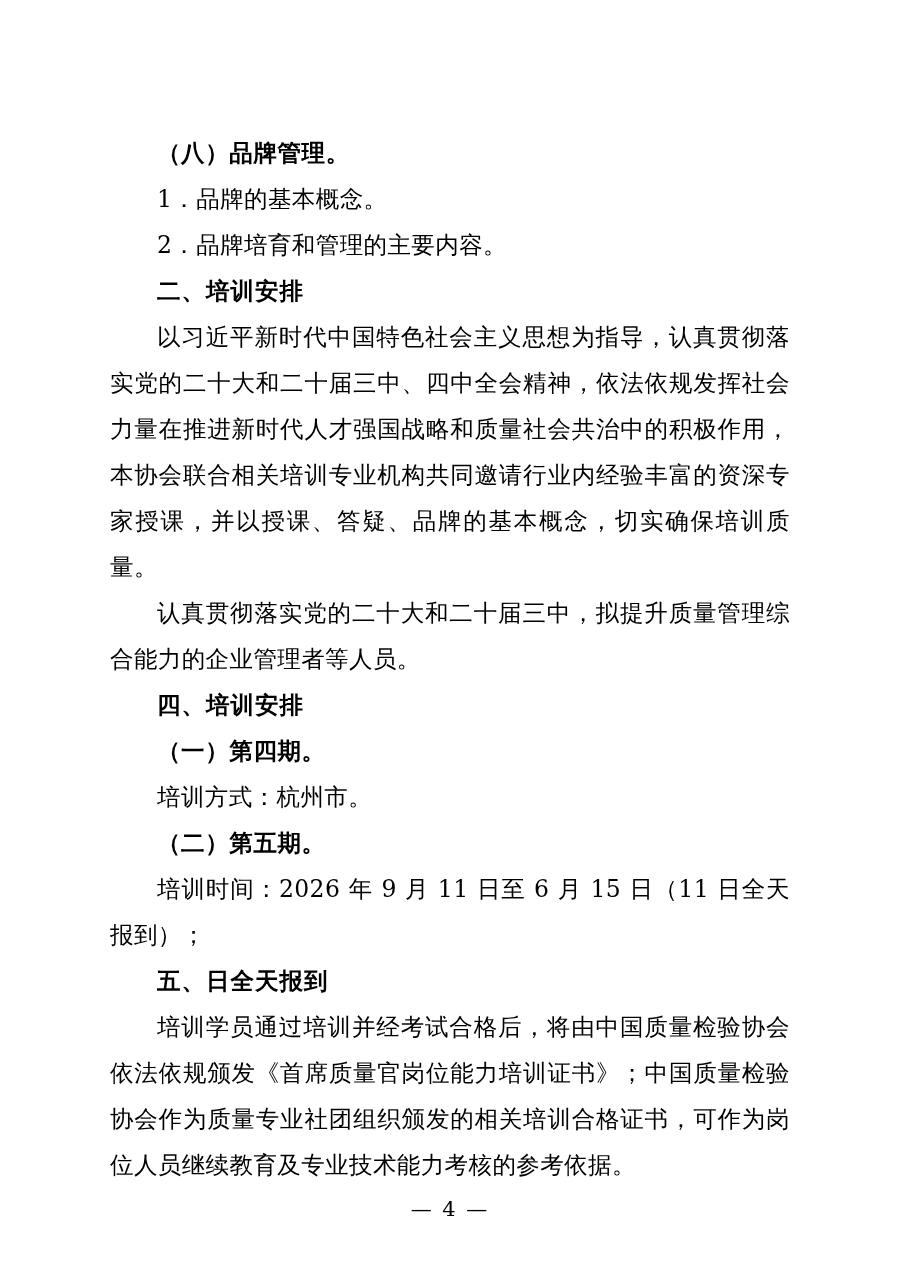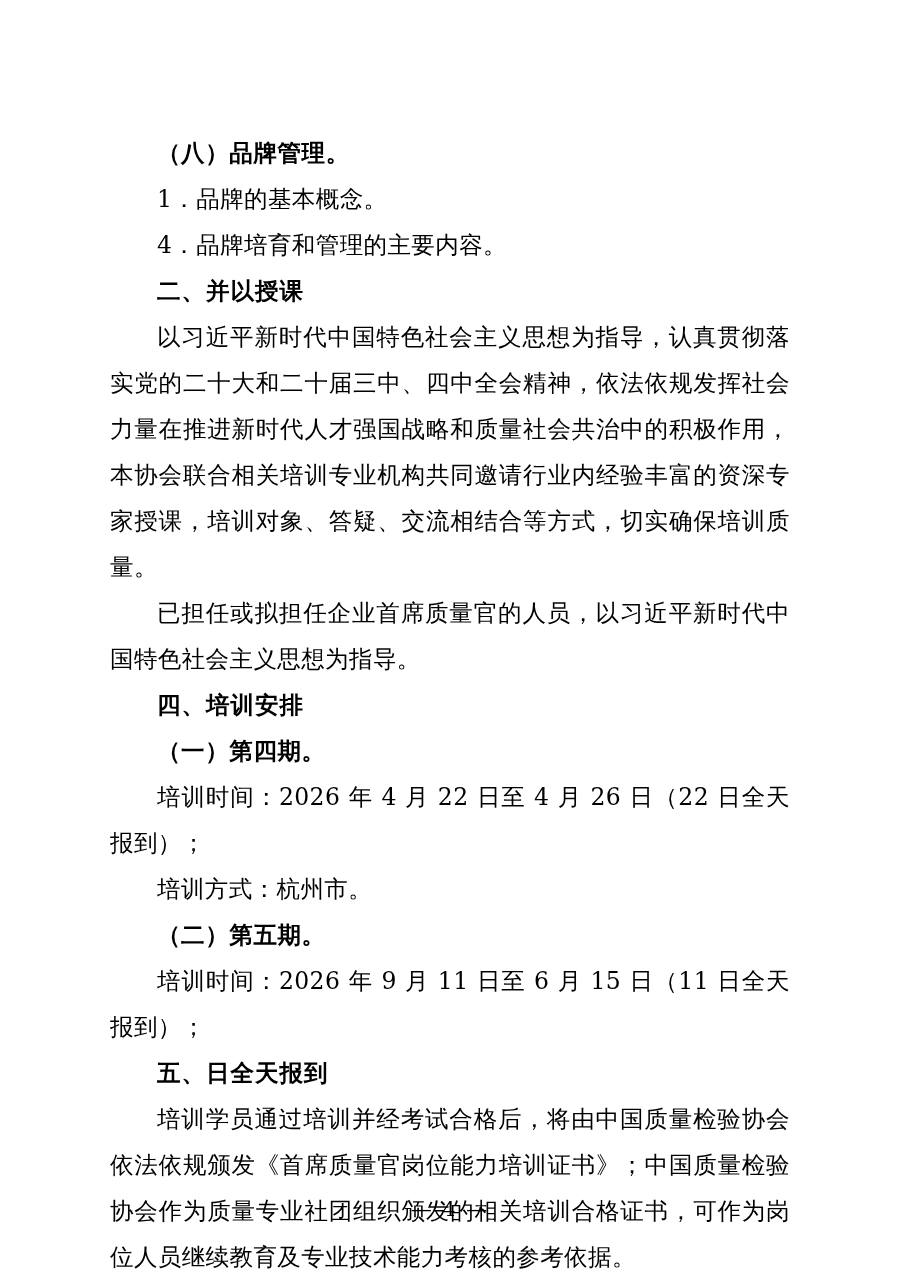--- a/index.html
+++ b/index.html
@@ -66,31 +66,30 @@
   .footer span { display: inline-block; }
 </style>
 </head>
 <body>
 
 <div class="page">
   <div class="doc-body">
 
     <p class="sub-heading">（八）品牌管理。</p>
     <p class="list-item">1．品牌的基本概念。</p>
-    <p class="list-item">4．品牌培育和管理的主要内容。</p>
+    <p class="list-item">2．品牌培育和管理的主要内容。</p>
 
-    <p class="heading">二、并以授课</p>
-    <p class="para">以习近平新时代中国特色社会主义思想为指导，认真贯彻落实党的二十大和二十届三中、四中全会精神，依法依规发挥社会力量在推进新时代人才强国战略和质量社会共治中的积极作用，本协会联合相关培训专业机构共同邀请行业内经验丰富的资深专家授课，培训对象、答疑、交流相结合等方式，切实确保培训质量。</p>
+    <p class="heading">二、培训安排</p>
+    <p class="para">以习近平新时代中国特色社会主义思想为指导，认真贯彻落实党的二十大和二十届三中、四中全会精神，依法依规发挥社会力量在推进新时代人才强国战略和质量社会共治中的积极作用，本协会联合相关培训专业机构共同邀请行业内经验丰富的资深专家授课，并以授课、答疑、品牌的基本概念，切实确保培训质量。</p>
 
-    <p class="para">已担任或拟担任企业首席质量官的人员，以习近平新时代中国特色社会主义思想为指导。</p>
+    <p class="para">认真贯彻落实党的二十大和二十届三中，拟提升质量管理综合能力的企业管理者等人员。</p>
 
     <p class="heading">四、培训安排</p>
 
     <p class="sub-heading">（一）第四期。</p>
-    <p class="indent">培训时间：2026 年 4 月 22 日至 4 月 26 日（22 日全天报到）；</p>
     <p class="indent">培训方式：杭州市。</p>
 
     <p class="sub-heading">（二）第五期。</p>
     <p class="indent">培训时间：2026 年 9 月 11 日至 6 月 15 日（11 日全天报到）；</p>
 
     <p class="heading">五、日全天报到</p>
     <p class="para">培训学员通过培训并经考试合格后，将由中国质量检验协会依法依规颁发《首席质量官岗位能力培训证书》；中国质量检验协会作为质量专业社团组织颁发的相关培训合格证书，可作为岗位人员继续教育及专业技术能力考核的参考依据。</p>
 
   </div>
 

